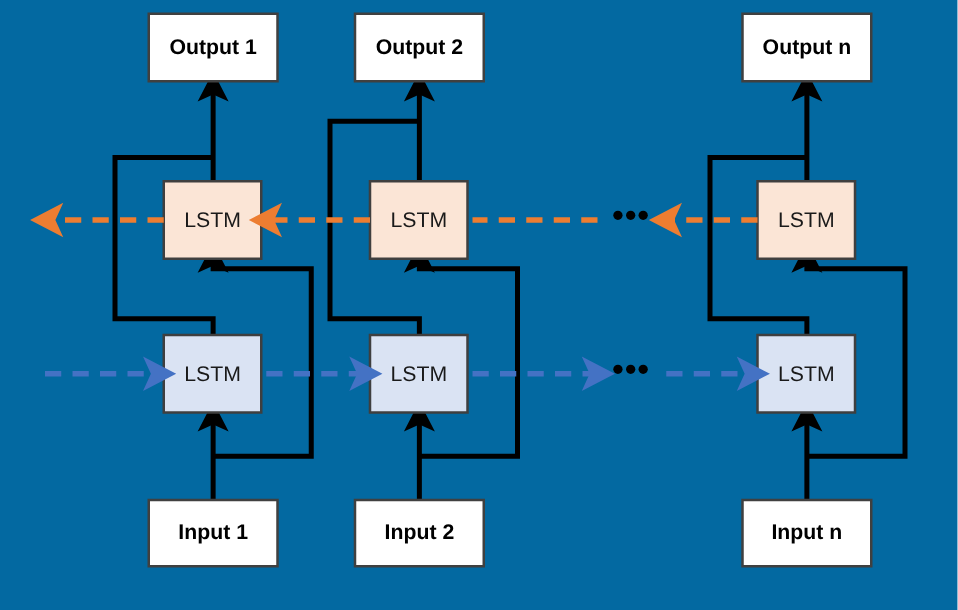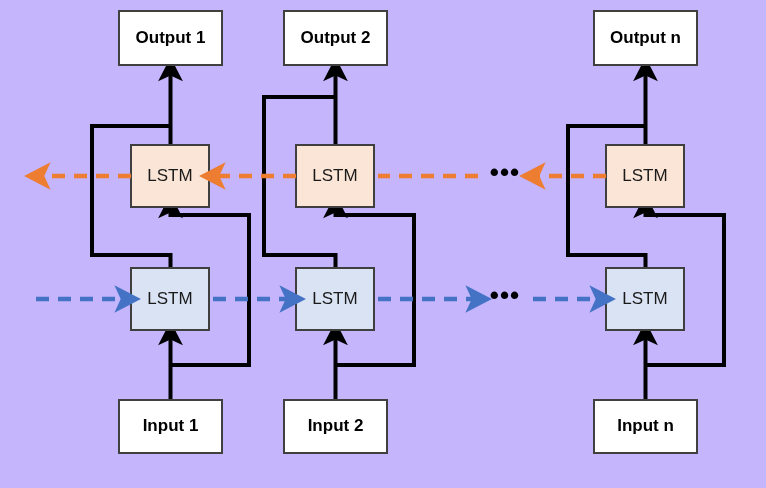--- a/index.html
+++ b/index.html
@@ -7,21 +7,21 @@
     padding: 0;
     background: #ffffff;
   }
   body {
     font-family: "Liberation Sans", sans-serif;
   }
   #diagram-root {
     position: relative;
     width: 766px;
     height: 488px;
-    background: #c4b5fd;
+    background: #0369a1;
     overflow: hidden;
     text-align: center;
   }
   #diagram-svg {
     position: absolute;
     top: 0;
     left: 0;
     width: 766px;
     height: 488px;
   }

